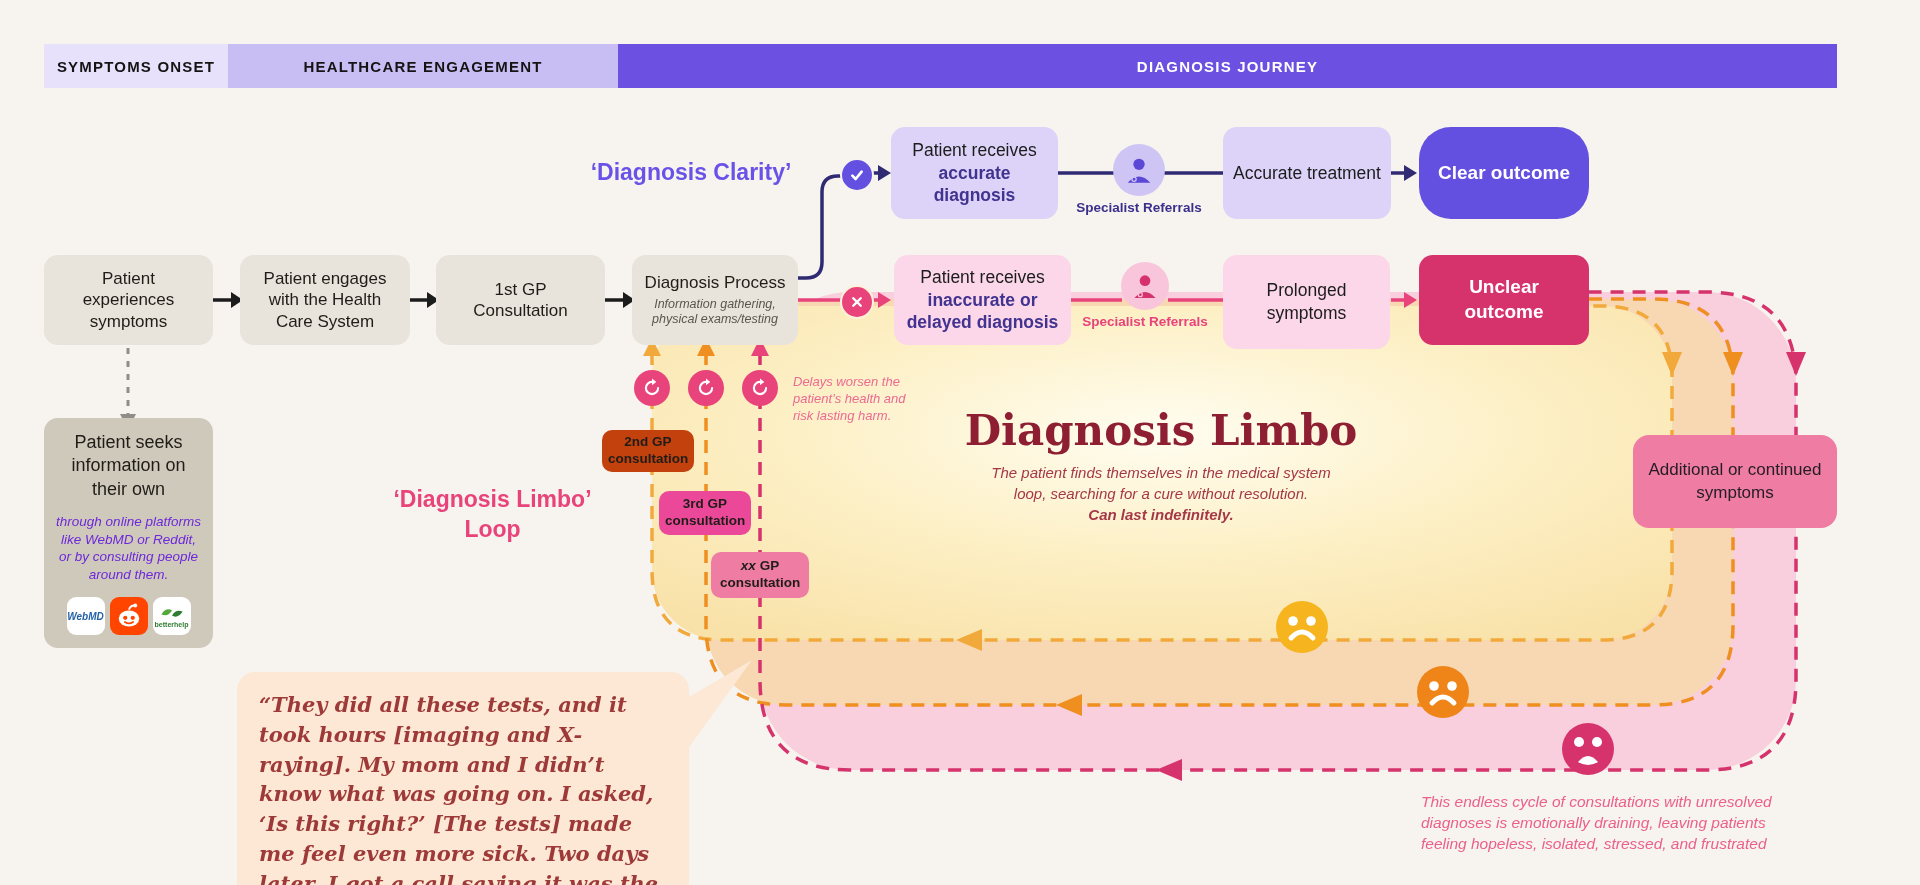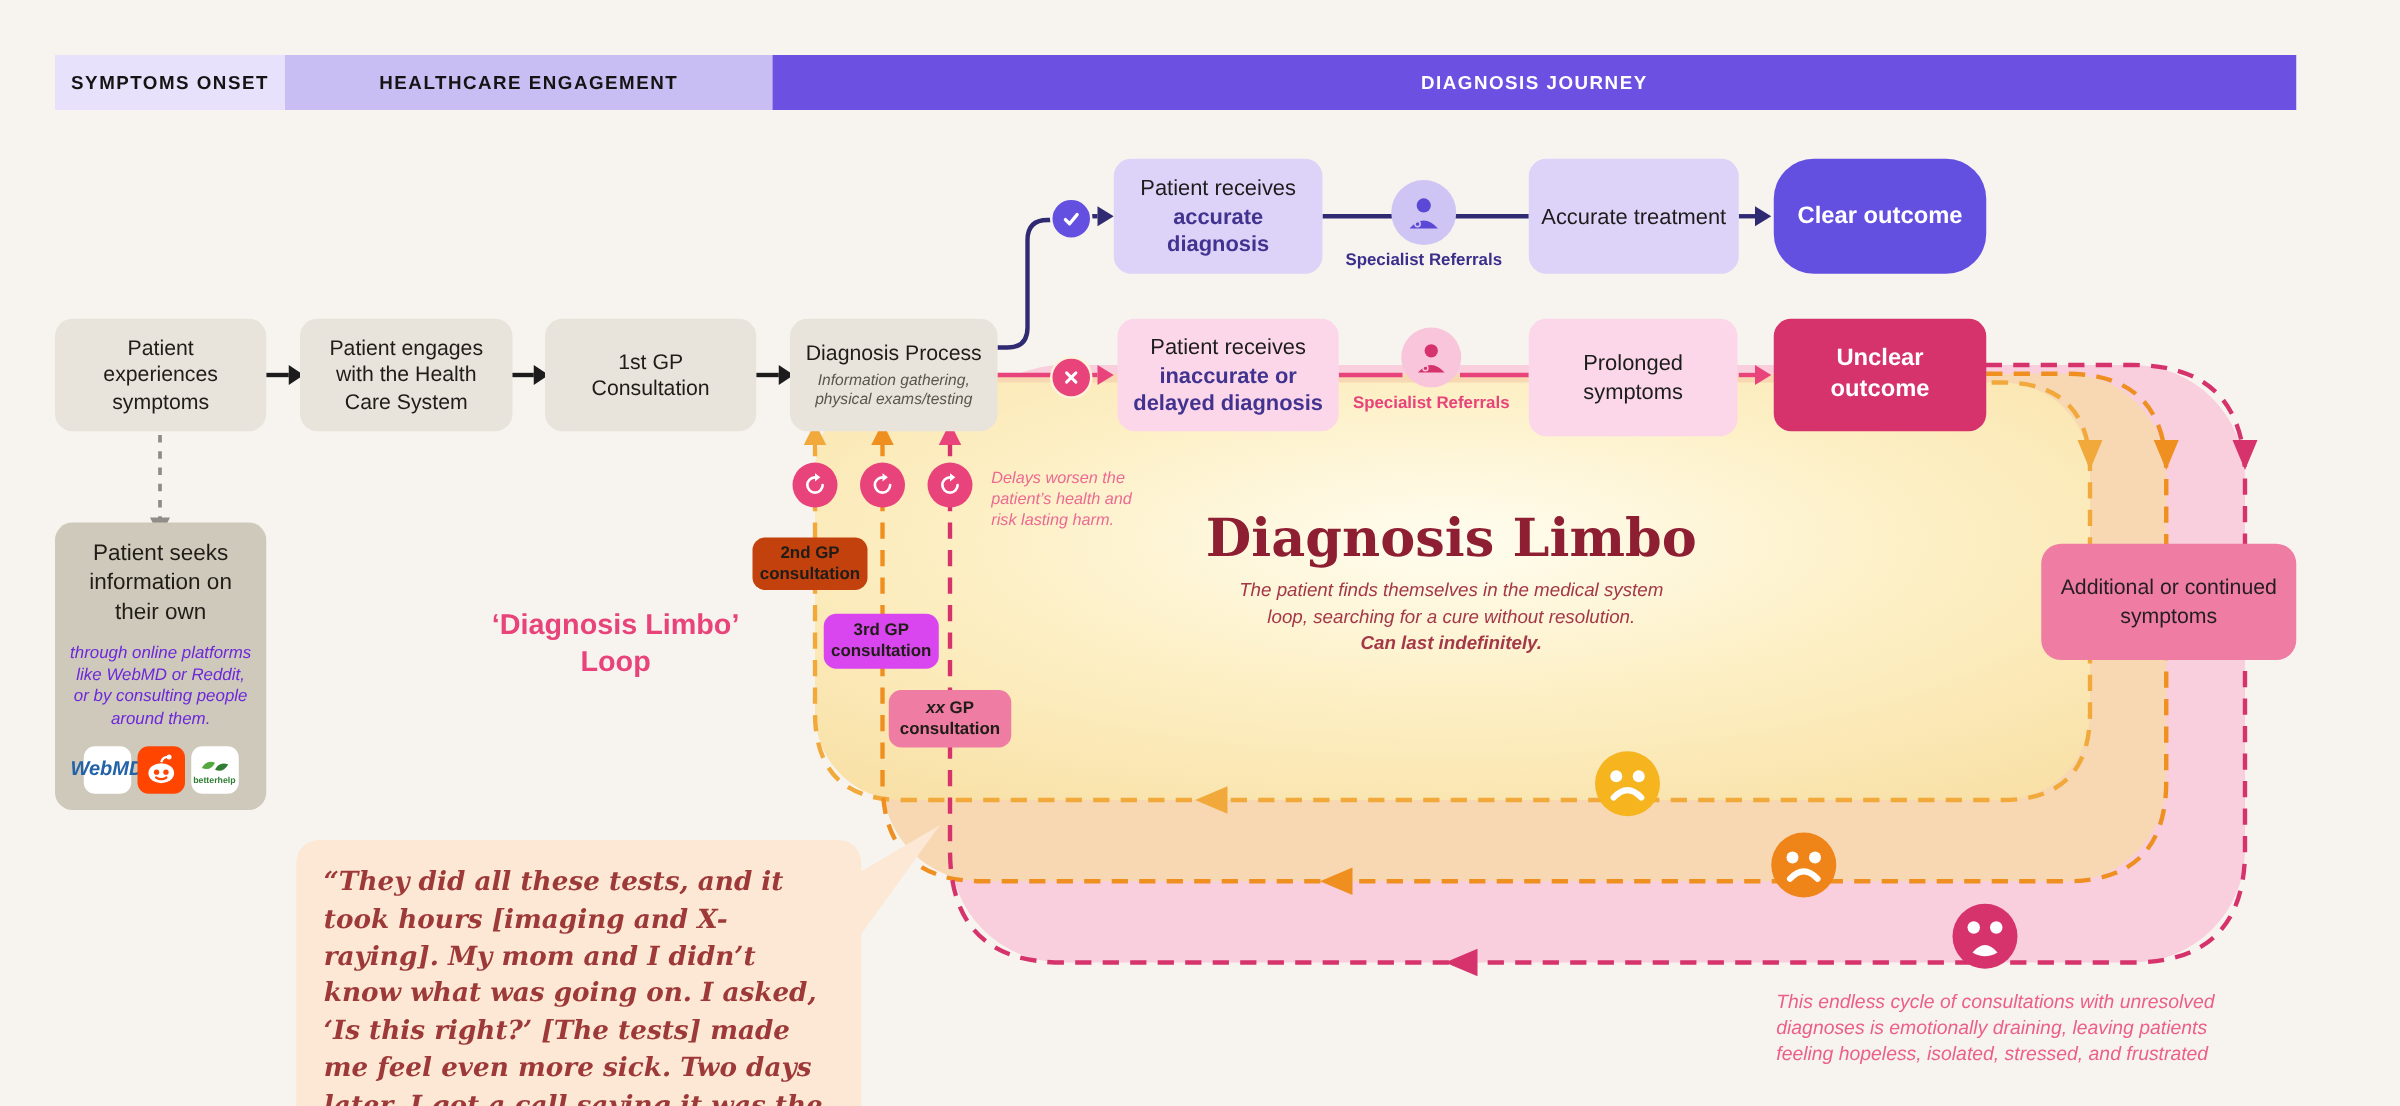--- a/index.html
+++ b/index.html
@@ -118,20 +118,23 @@
     <span>Patient engages with the Health Care System</span>
   </div>
   <div class="box gray" style="left:436px;top:255px;width:169px;height:90px;">
     <span>1st GP Consultation</span>
   </div>
   <div class="box gray" style="left:632px;top:255px;width:166px;height:90px;">
     <span>Diagnosis Process</span>
     <span class="subtitle">Information gathering, physical exams/testing</span>
   </div>
 
+  <div class="biglabel" style="left:556px;top:158px;width:270px;color:#6a52e8;">
+    <span>‘Diagnosis Clarity’</span>
+  </div>
   <div class="circle-ic" style="left:840px;top:158px;width:30px;height:30px;background:#6450e0;border:2px solid #f7f4ef;">
     <svg width="20" height="20" viewBox="0 0 30 30">
       <polyline points="8,16 13,21 22,10" fill="none" stroke="#ffffff" stroke-width="4" stroke-linecap="round" stroke-linejoin="round"></polyline>
     </svg>
   </div>
   <div class="box lav" style="left:891px;top:127px;width:167px;height:92px;">
     <span>Patient receives</span>
     <span class="boldline">accurate diagnosis</span>
   </div>
   <div class="circle-ic" style="left:1113px;top:144px;width:52px;height:52px;background:#cfc5f4;">
@@ -176,21 +179,21 @@
   </div>
   <div class="box outcome" style="left:1419px;top:255px;width:170px;height:90px;background:#d6336c;">
     <span>Unclear outcome</span>
   </div>
 
   <div class="box seek" style="left:44px;top:418px;width:169px;height:230px;padding:14px 12px;">
     <span class="seek-title">Patient seeks information on their own</span>
     <span class="seek-note">through online platforms like WebMD or Reddit, or by consulting people around them.</span>
     <div class="tiles">
       <div class="tile" style="background:#ffffff;">
-        <span style="font-size:16px;font-weight:bold;font-style:italic;color:#2563a8;">WebMD</span>
+        <span style="font-size:10px;font-weight:bold;font-style:italic;color:#2563a8;">WebMD</span>
       </div>
       <div class="tile" style="background:#ff4500;">
         <svg width="30" height="30" viewBox="0 0 24 24">
           <path d="M12 7 Q13 3.4 16.6 3.6" fill="none" stroke="#ffffff" stroke-width="1.5"></path>
           <circle cx="17" cy="3.6" r="1.6" fill="#ffffff"></circle>
           <ellipse cx="12" cy="14" rx="8.2" ry="6.4" fill="#ffffff"></ellipse>
           <circle cx="9" cy="13.4" r="1.7" fill="#ff4500"></circle>
           <circle cx="15" cy="13.4" r="1.7" fill="#ff4500"></circle>
           <path d="M8.7 16.8 Q12 19 15.3 16.8" fill="none" stroke="#ff4500" stroke-width="1.4" stroke-linecap="round"></path>
         </svg>
@@ -229,21 +232,21 @@
     <svg width="22" height="22" viewBox="0 0 36 36">
       <path d="M18 8 a10 10 0 1 0 10 10" fill="none" stroke="#ffffff" stroke-width="3.5" stroke-linecap="round"></path>
       <polygon points="18,2.5 18,13.5 25,8" fill="#ffffff"></polygon>
     </svg>
   </div>
 
   <div class="badge" style="left:602px;top:430px;width:92px;height:42px;background:#c2410c;">
     <div><span class="it"></span><span>2nd GP</span></div>
     <div>consultation</div>
   </div>
-  <div class="badge" style="left:659px;top:491px;width:92px;height:44px;background:#d946ef;">
+  <div class="badge" style="left:659px;top:491px;width:92px;height:44px;background:#ec4899;">
     <div><span class="it"></span><span>3rd GP</span></div>
     <div>consultation</div>
   </div>
   <div class="badge" style="left:711px;top:552px;width:98px;height:46px;background:#ee7ca3;">
     <div><span class="it">xx</span><span> GP</span></div>
     <div>consultation</div>
   </div>
 
   <div class="limbo-title" style="left:961px;top:406px;width:400px;">
     <span>Diagnosis Limbo</span>

